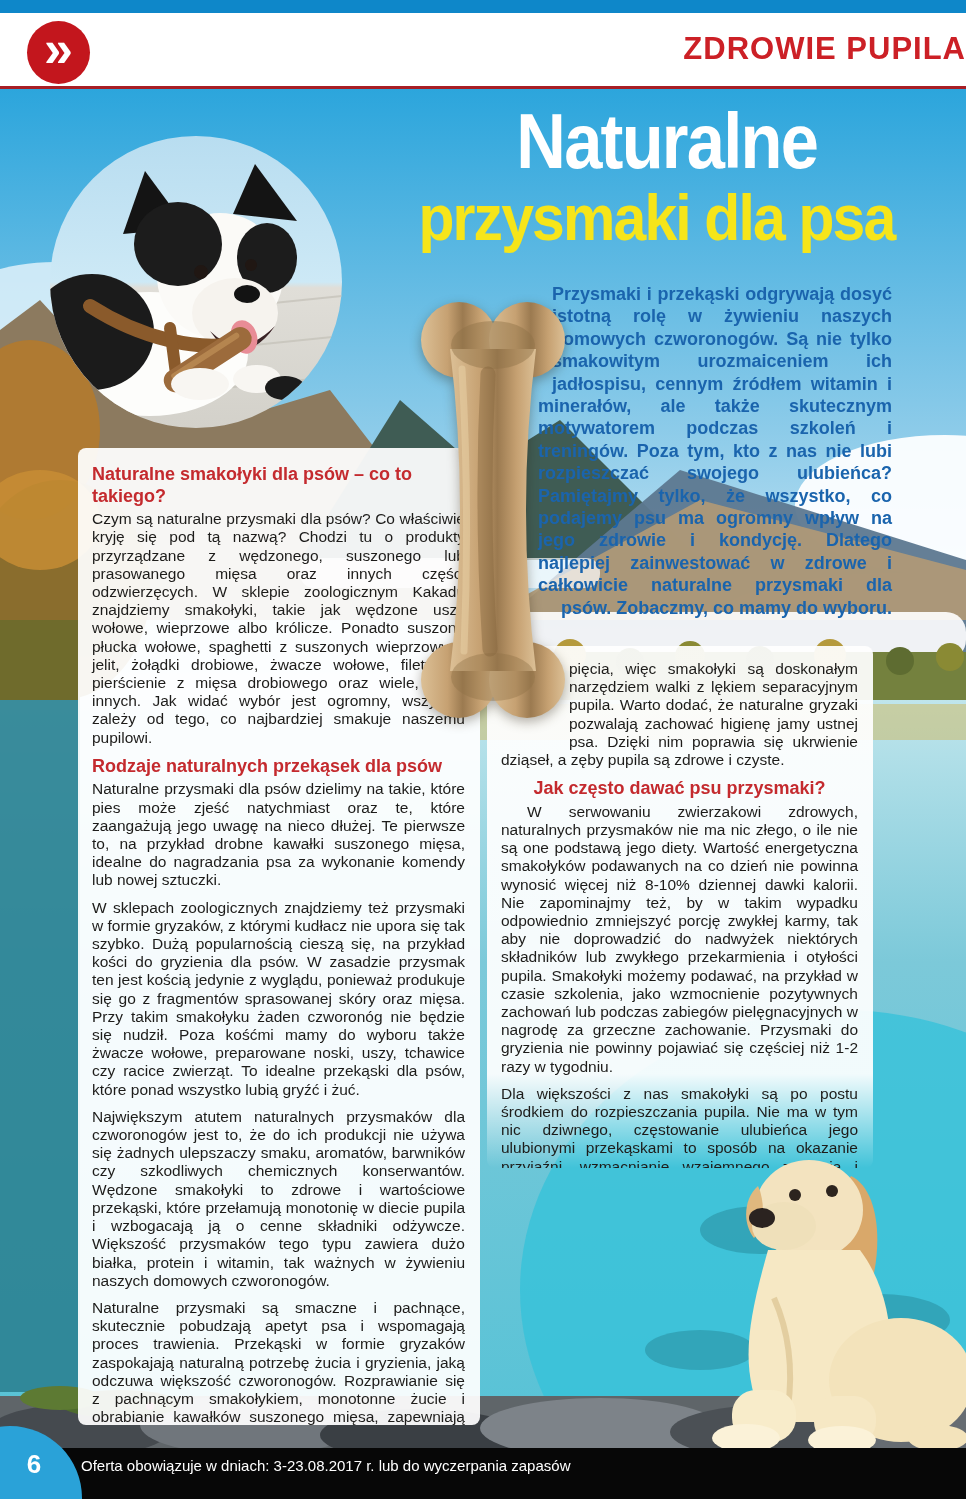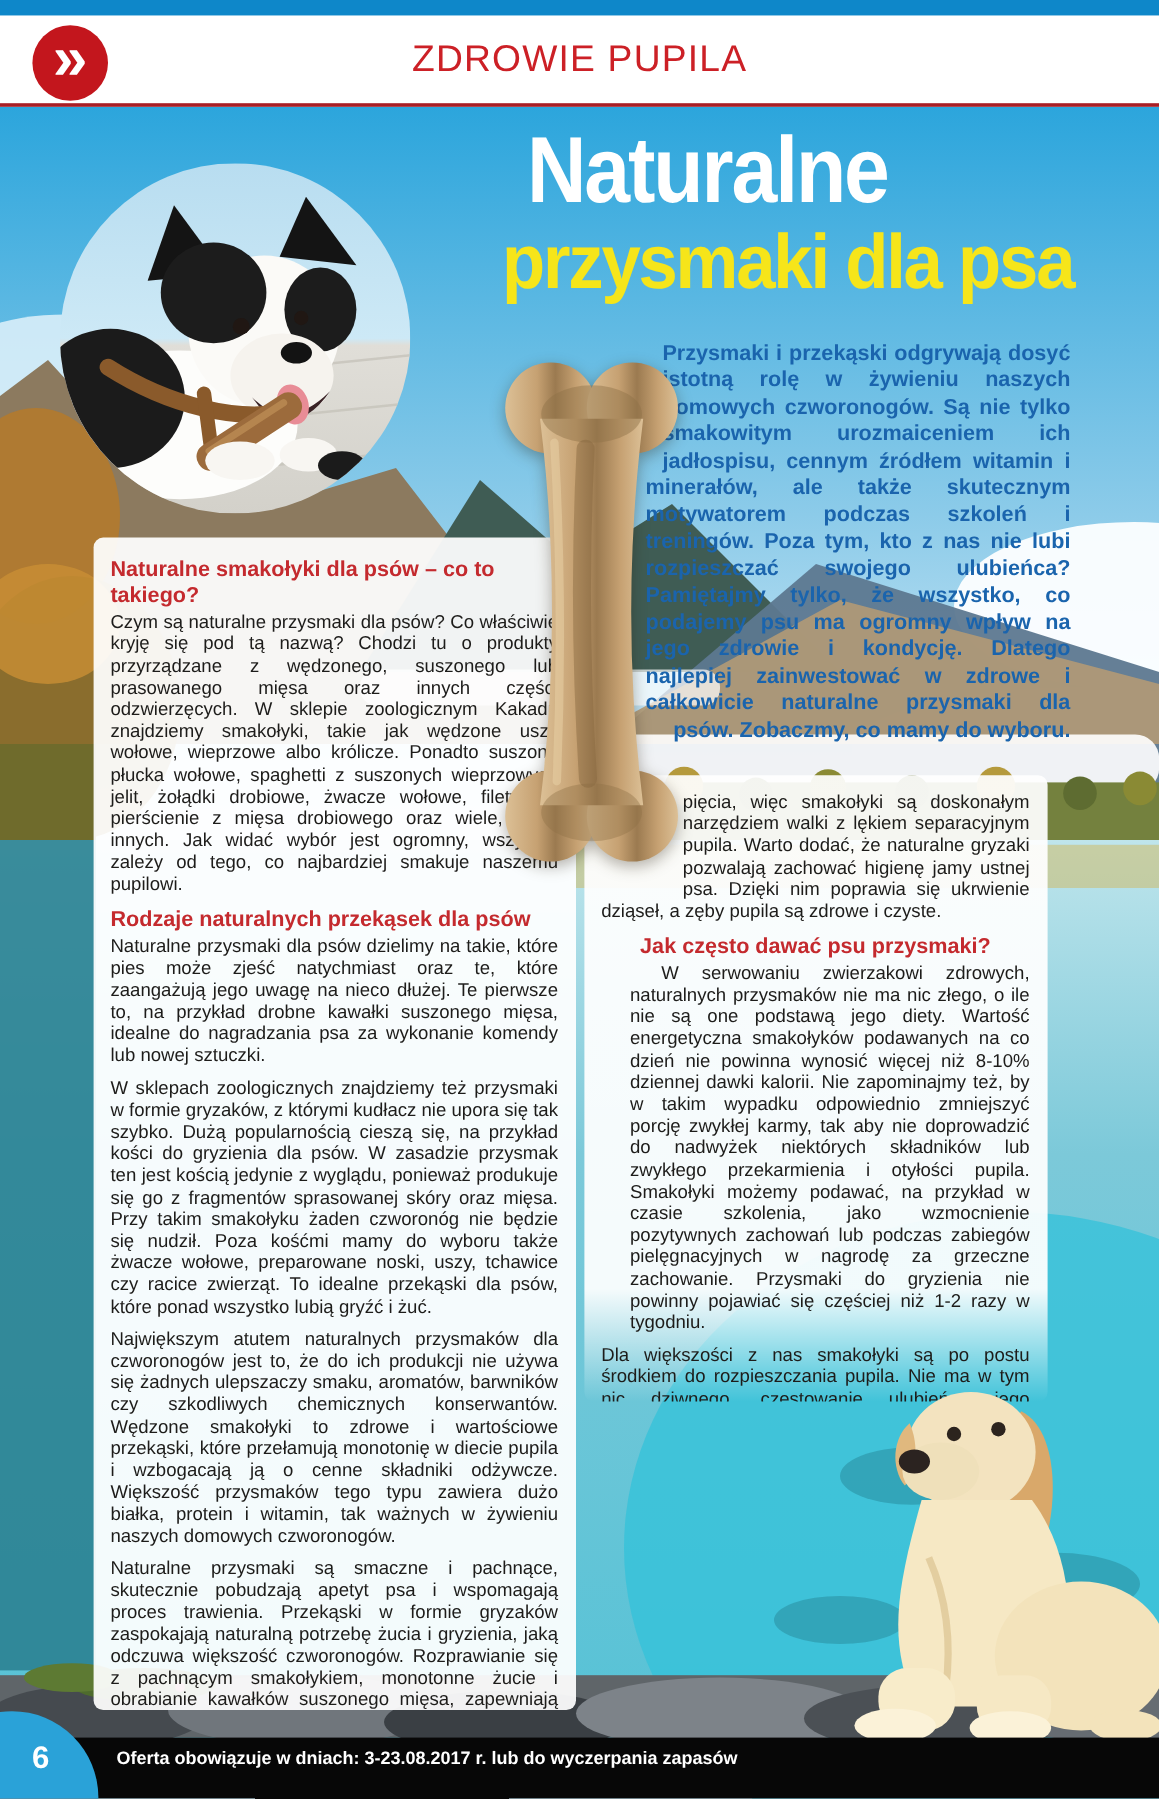--- a/index.html
+++ b/index.html
@@ -6,32 +6,32 @@
   .page{position:relative;width:966px;height:1499px;overflow:hidden;
         font-family:"Liberation Sans",sans-serif;background:#9fd2ec;}
 
   
   .scene{position:absolute;left:0;top:0;width:966px;height:1499px;z-index:1;}
 
   
   .top-bar{position:absolute;left:0;top:0;width:966px;height:13px;background:#0e87c9;z-index:5;}
   .header-band{position:absolute;left:0;top:13px;width:966px;height:73px;background:#ffffff;
                border-bottom:3px solid #a81e25;z-index:5;}
-  .header-title{position:absolute;left:0;top:18px;width:100%;text-align:center;color:#cc2026;
-                font-size:31px;font-weight:normal;letter-spacing:1px;}
+  .header-title{position:absolute;left:0;top:18px;width:100%;text-align:right;color:#cc2026;
+                font-size:31px;font-weight:bold;letter-spacing:1px;}
   .badge{position:absolute;left:27px;top:21px;width:63px;height:63px;border-radius:50%;
          background:#c3161d;z-index:6;display:flex;align-items:center;justify-content:center;}
   .badge .chev{color:#ffffff;font-size:52px;font-weight:bold;line-height:1;margin-top:-7px;}
 
   
   .photo-circle{position:absolute;left:50px;top:136px;width:292px;height:292px;border-radius:50%;
                 overflow:hidden;z-index:4;}
 
   
-  .main-title{position:absolute;right:72px;top:102px;text-align:left;z-index:3;}
+  .main-title{position:absolute;right:72px;top:102px;text-align:center;z-index:3;}
   .main-title .t1{color:#ffffff;font-size:78px;font-weight:bold;line-height:1;
                   transform:scaleX(0.88);transform-origin:right center;letter-spacing:-2px;}
   .main-title .t2{color:#f6e51a;font-size:64px;font-weight:bold;line-height:1.02;margin-top:6px;
                   transform:scaleX(0.92);transform-origin:right center;letter-spacing:-2px;}
 
   
   .intro{position:absolute;left:538px;top:283px;width:354px;margin:0;color:#1a64ad;
          font-size:18px;font-weight:bold;line-height:1.245;text-align:justify;
          text-align-last:right;z-index:3;}
   .intro::before{content:"";float:left;width:14px;height:112px;}
@@ -45,28 +45,28 @@
   .col-left{left:78px;top:448px;width:402px;height:977px;border-radius:8px;
             background:rgba(255,255,255,0.93);padding:12px 15px 0 14px;}
   .col-right{left:487px;top:646px;width:386px;height:522px;border-radius:8px;
              background:linear-gradient(to bottom,rgba(255,255,255,0.93) 82%,rgba(255,255,255,0) 100%);
              padding:14px 15px 0 14px;}
   .col h3{color:#c42a2e;font-size:18px;font-weight:bold;margin:9px 0 3px;line-height:1.2;}
   .col h3:first-child{margin-top:4px;}
   .col p{font-size:15.5px;line-height:1.175;text-align:justify;color:#1d1c1a;margin:0 0 9px;}
   .h-center{text-align:center;}
   p.cont::before{content:"";float:left;width:68px;height:84px;}
-  p.indent{text-indent:26px;margin-left:24px;}
+  p.indent{text-indent:26px;}
 
   
   .lab{position:absolute;left:646px;top:1138px;width:320px;height:312px;z-index:3;}
 
   
   .footer{position:absolute;left:0;top:1448px;width:966px;height:51px;background:#070707;z-index:7;}
-  .footer-text{position:absolute;left:97px;top:9px;color:#ffffff;font-size:15px;font-weight:bold;}
+  .footer-text{position:absolute;left:81px;top:9px;color:#ffffff;font-size:15px;}
   .page-bubble{position:absolute;left:-62px;top:1426px;width:144px;height:144px;border-radius:50%;
                background:#2aa2d8;z-index:8;}
   .page-num{position:absolute;left:18px;top:1449px;width:32px;text-align:center;color:#ffffff;
             font-size:26px;font-weight:bold;z-index:9;}
 </style>
 </head>
 <body>
 
 <div class="page">
 

